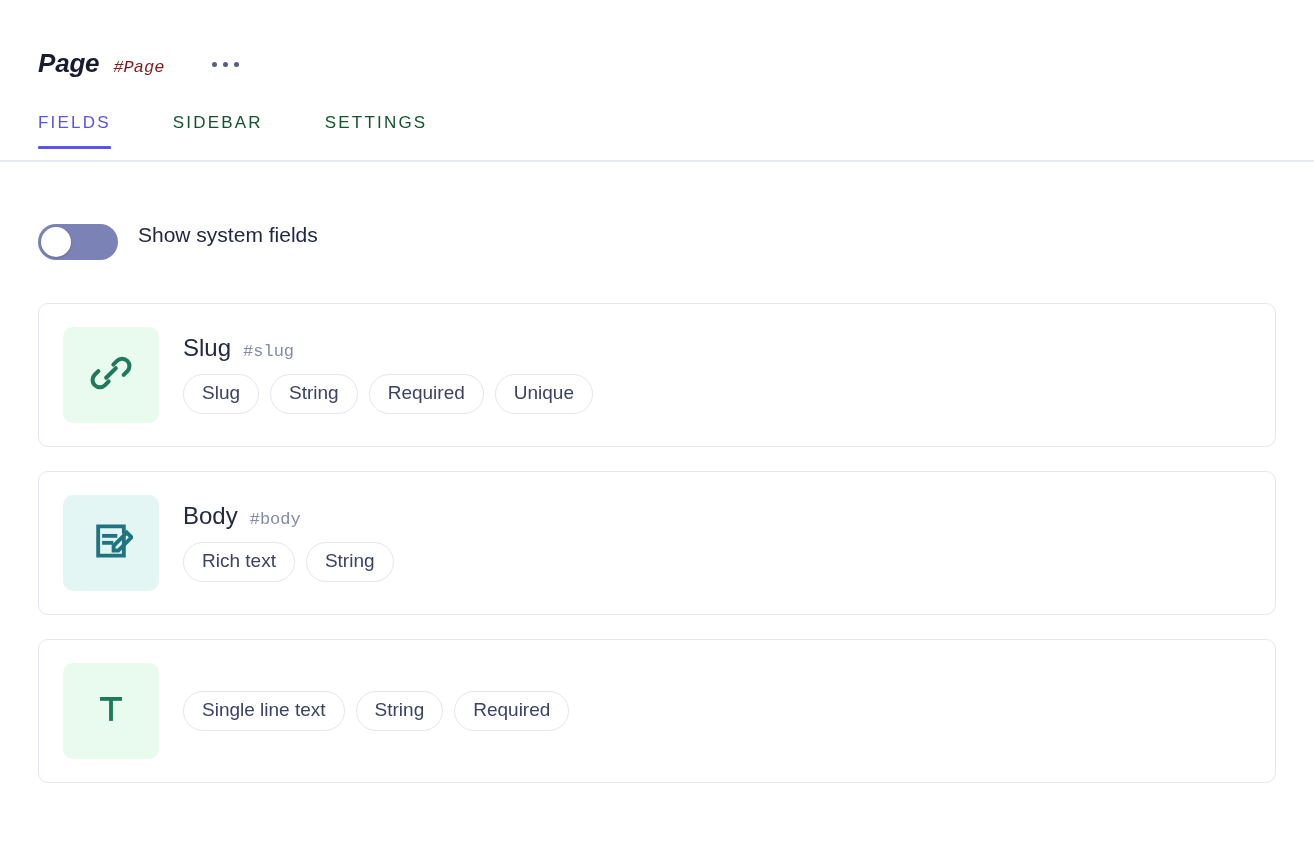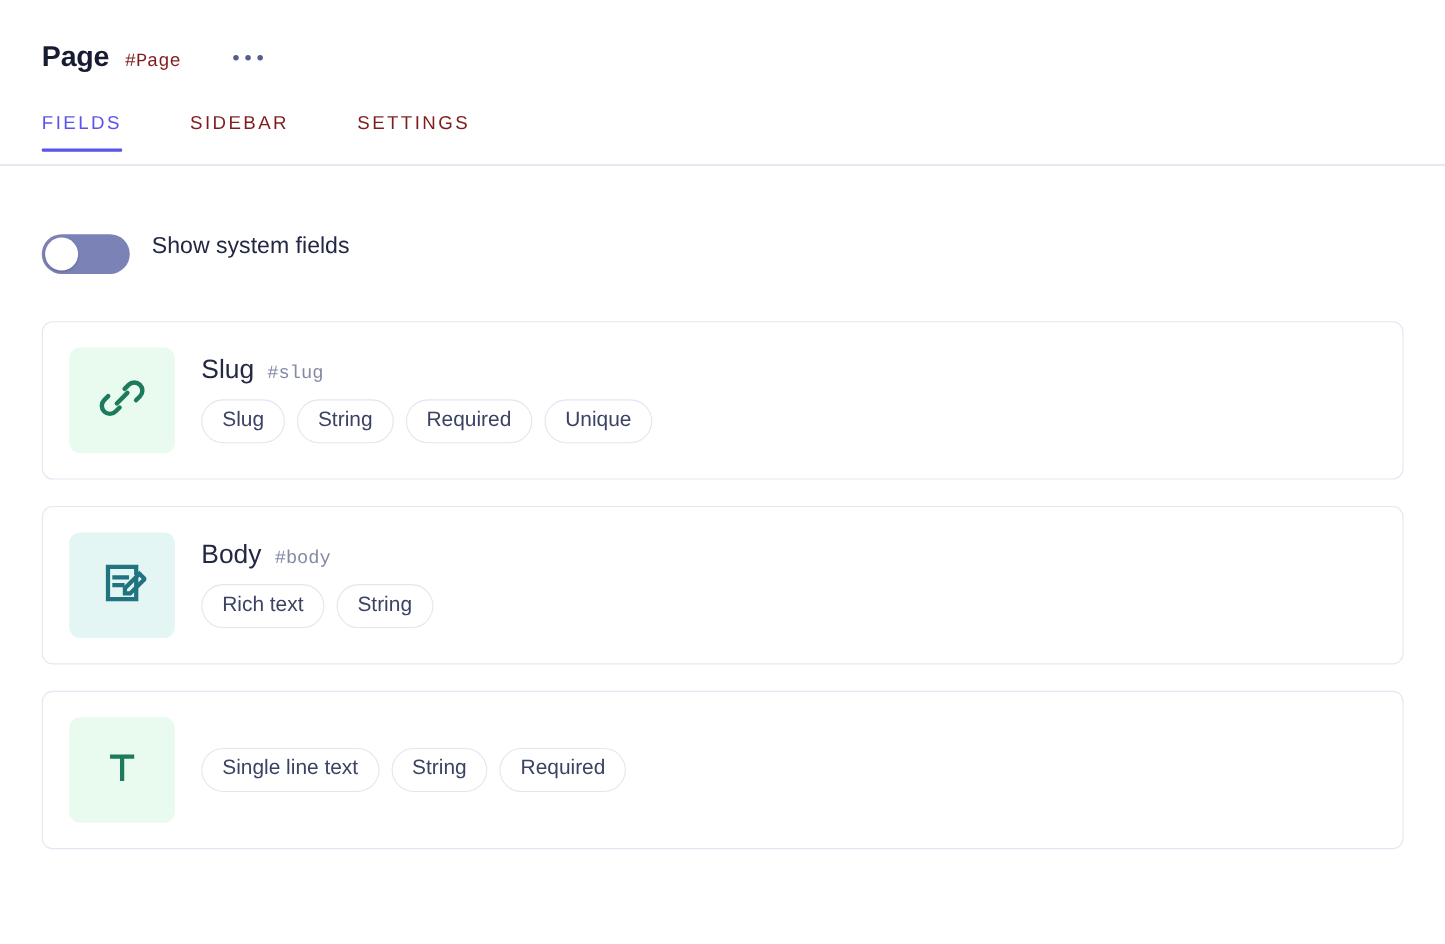--- a/index.html
+++ b/index.html
@@ -11,24 +11,25 @@
   body {
     width: 1314px;
     height: 858px;
     font-family: "Liberation Sans", sans-serif;
     color: #2e3250;
     overflow: hidden;
   }
 
   
   .page-header {
-    padding: 38px 0 0 38px;
+    padding: 50px 0 0 38px;
     display: flex;
     align-items: baseline;
     gap: 0;
+    font-style: italic;
   }
   .page-title {
     font-size: 26px;
     font-weight: bold;
     color: #181c32;
     letter-spacing: -0.2px;
     line-height: 1;
   }
   .page-hash {
     font-family: "Liberation Mono", "DejaVu Sans Mono", monospace;
@@ -62,21 +63,21 @@
     border-bottom: 2px solid #e6e9f2;
     height: 48px;
     padding-left: 38px;
     display: flex;
     align-items: flex-start;
     gap: 0;
   }
   .tab {
     font-size: 17px;
     letter-spacing: 2.2px;
-    color: #7f1d1d;
+    color: #14532d;
     padding: 0 10px 16px 10px;
     cursor: pointer;
     position: relative;
     background: none;
     border: none;
     font-family: inherit;
     line-height: 1;
   }
   .tab:first-child { padding-left: 0; }
   .tab.active { color: #5b54e8; }

